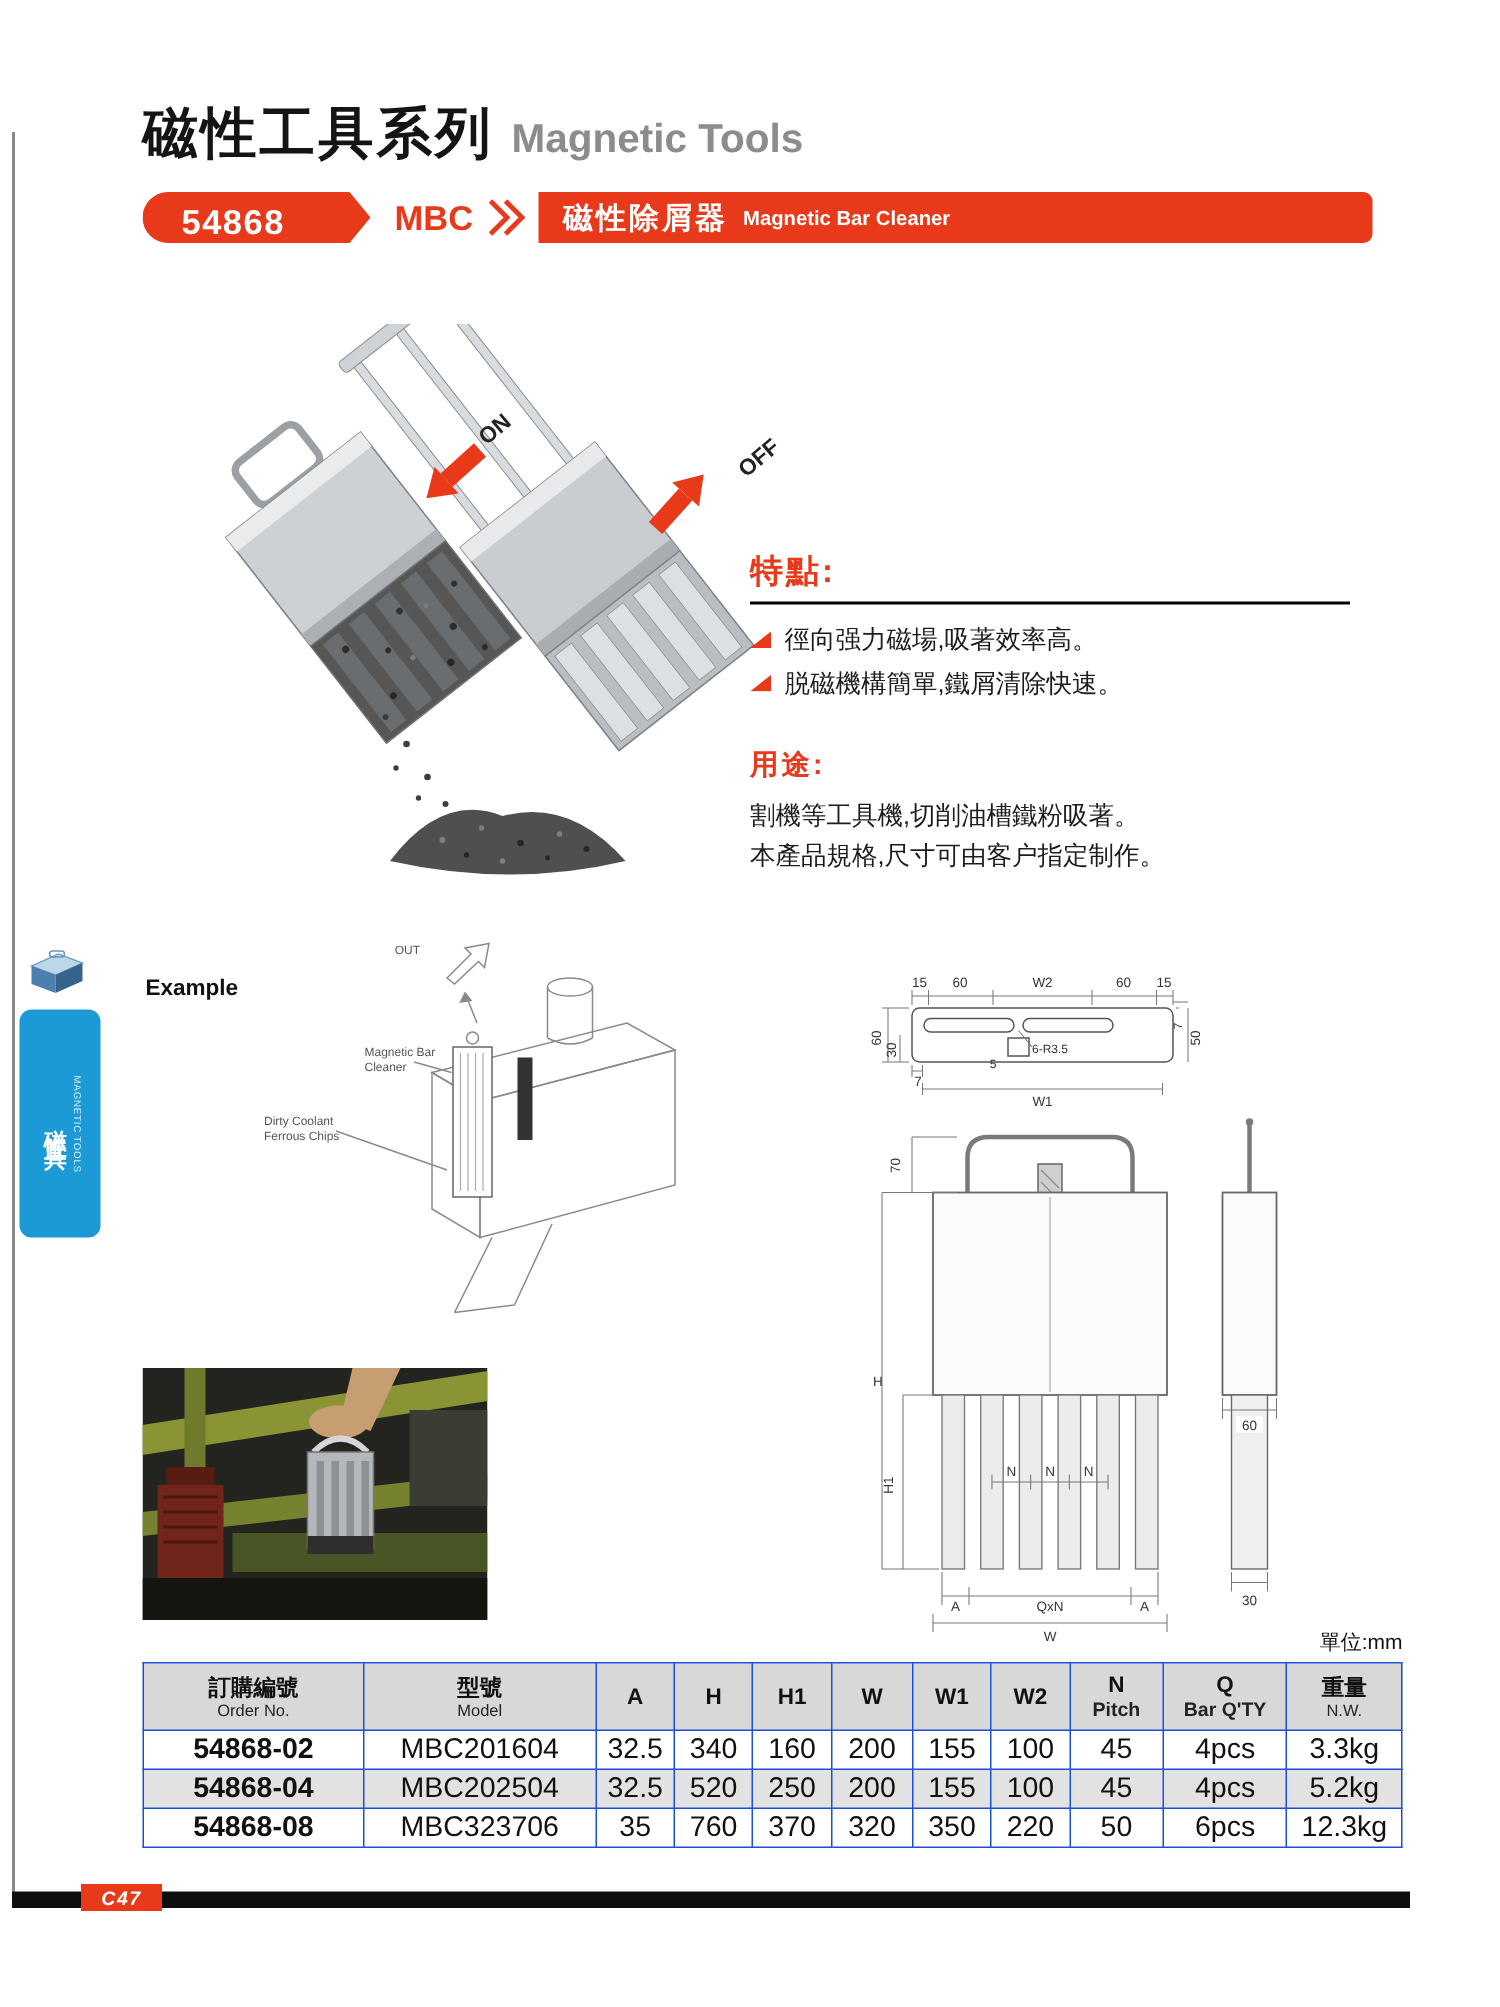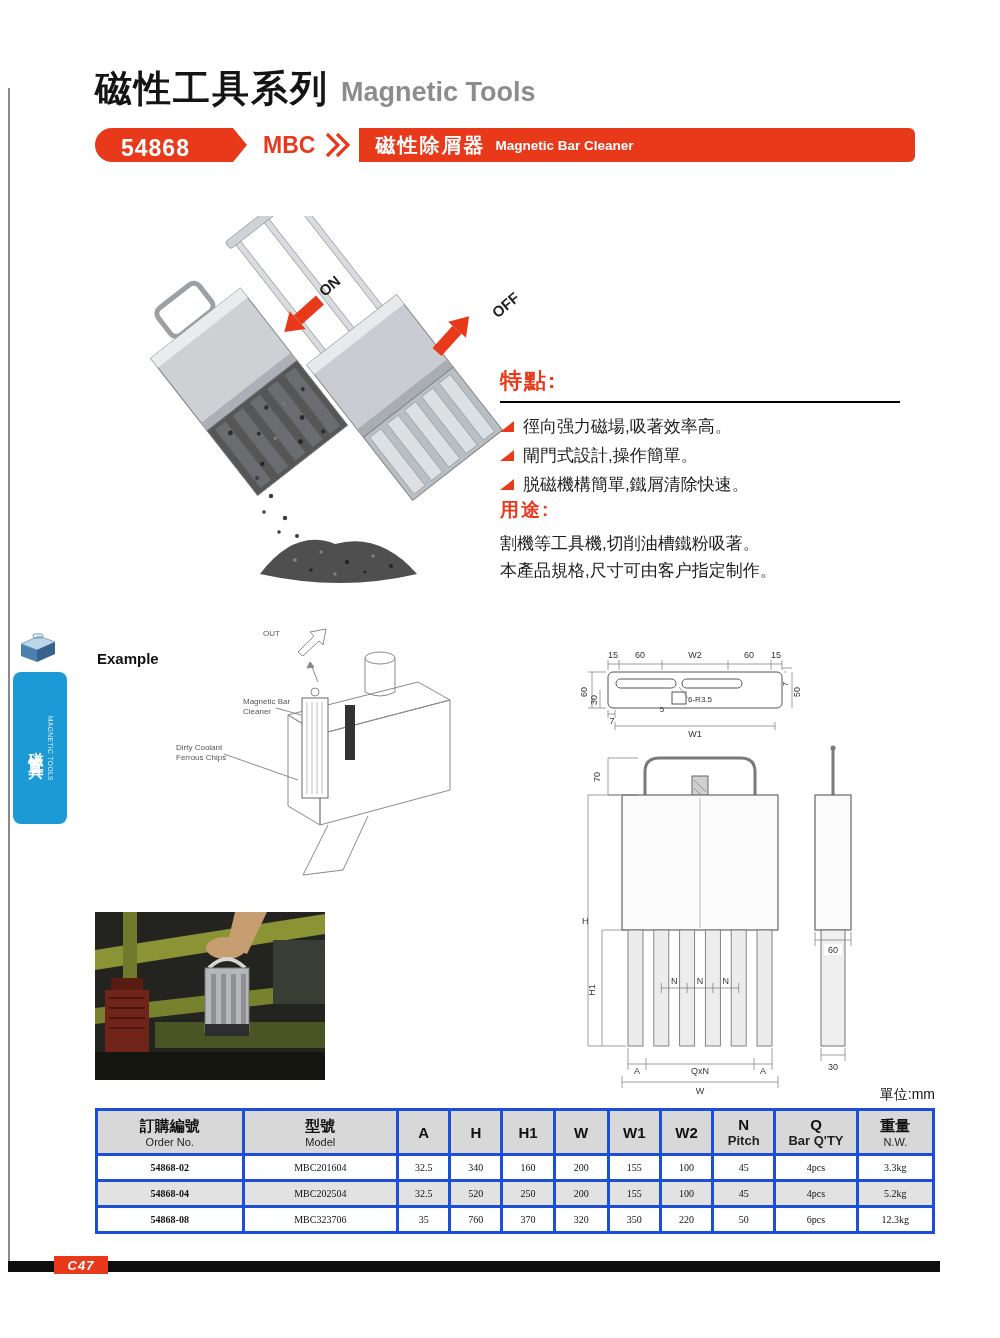--- a/index.html
+++ b/index.html
@@ -48,26 +48,26 @@
   .example-svg { position:absolute; left:168px; top:620px; }
   .topview-svg { position:absolute; left:576px; top:640px; }
   .frontview-svg { position:absolute; left:578px; top:740px; }
   .sideview-svg { position:absolute; left:793px; top:740px; }
   .photo-svg { position:absolute; left:95px; top:912px; }
 
   .unit-note { position:absolute; left:795px; top:1086px; width:140px; text-align:right; font-size:14px; color:#111; }
 
   
   .spec-table { position:absolute; left:95px; top:1108px; width:840px; border-collapse:collapse; table-layout:fixed; }
-  .spec-table th, .spec-table td { border:3px solid #1d4ed8; text-align:center; vertical-align:middle; }
+  .spec-table th, .spec-table td { border:1px solid #1d4ed8; text-align:center; vertical-align:middle; }
   .spec-table thead th { background:#d8d8d8; height:45px; }
   .th-zh { font-size:15px; font-weight:bold; color:#111; }
   .th-en { font-size:11px; font-weight:normal; color:#222; }
   .th-en.strong { font-size:13px; font-weight:bold; }
-  .spec-table tbody td { height:26px; font-size:10px; color:#111; background:#fff;font-family:Liberation Serif, serif; }
+  .spec-table tbody td { height:26px; font-size:19px; color:#111; background:#fff; }
   .spec-table tbody tr:nth-child(even) td { background:#e2e2e2; }
   td.order { font-weight:bold; }
 
   .footer-bar { position:absolute; left:8px; top:1261px; width:932px; height:11px; background:#0e0e0e; }
   .page-badge { position:absolute; left:54px; top:1256px; width:54px; height:18px; background:#e8391b;
     color:#fff; font-size:13px; font-weight:bold; font-style:italic;
     display:flex; align-items:center; justify-content:center; letter-spacing:1px; }
 
   svg text { font-family:"Liberation Sans","DejaVu Sans",sans-serif; }
   .dim { font-size:9px; fill:#333; }
@@ -171,24 +171,20 @@
       <circle cx="250" cy="358" r="1.8" fill="#7e7e7e"></circle>
         <circle cx="280" cy="356" r="1.6" fill="#262626"></circle>
     </g>
   </svg>
 
   <div class="features">
     <div class="feat-head">特點:</div>
     <div class="feat-item">
       <span class="bullet-icon"></span>
       <span>徑向强力磁場,吸著效率高。</span>
-    </div>
-    <div class="feat-item">
-      <span class="bullet-icon"></span>
-      <span>閘門式設計,操作簡單。</span>
     </div>
     <div class="feat-item">
       <span class="bullet-icon"></span>
       <span>脱磁機構簡單,鐵屑清除快速。</span>
     </div>
   </div>
 
   <div class="usage">
     <div class="usage-head">用途:</div>
     <div class="usage-line">割機等工具機,切削油槽鐵粉吸著。</div>

